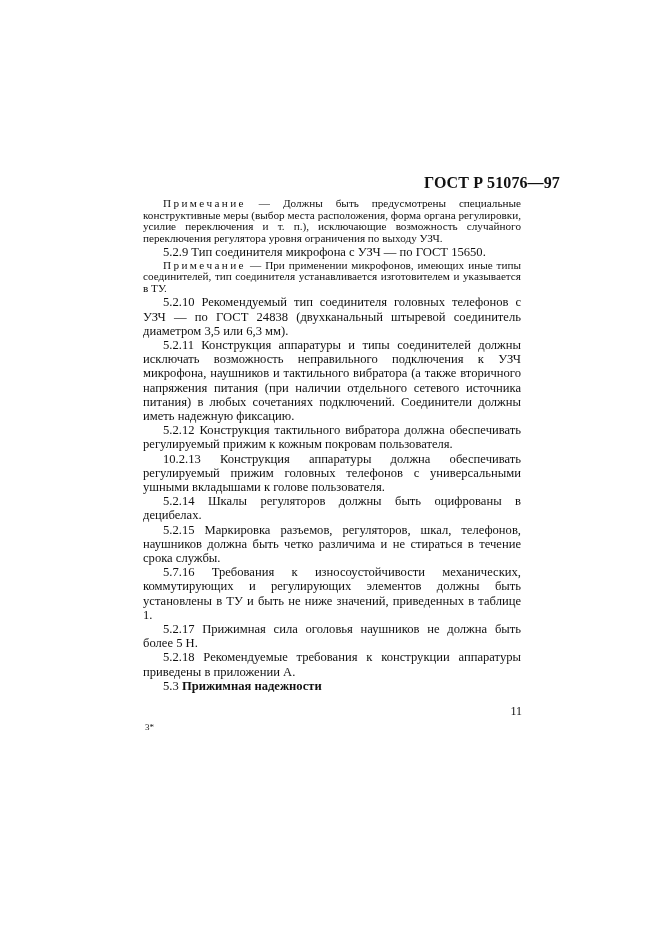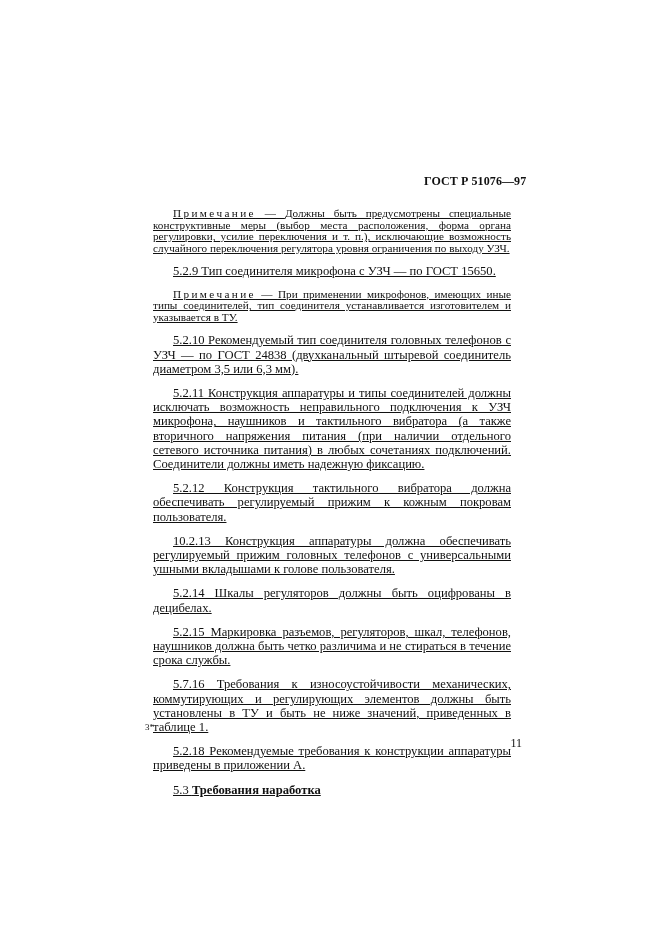--- a/index.html
+++ b/index.html
@@ -4,57 +4,57 @@
 <style>
   html, body { margin: 0; padding: 0; }
   body {
     width: 661px; height: 935px; background: #ffffff;
     position: relative; overflow: hidden;
     font-family: "Liberation Serif", "DejaVu Serif", serif;
     color: #111;
   }
   .page-header {
     position: absolute; left: 424px; top: 174px; width: 98px;
-    text-align: right; font-weight: bold; font-size: 12px; letter-spacing: 0.1px;
+    text-align: right; font-weight: bold; font-size: 16px; letter-spacing: 0.1px;
     white-space: nowrap;
   }
   .content {
     position: absolute; left: 143px; top: 198px; width: 378px;
   }
   .p {
-    text-align: justify; text-indent: 20px; margin: 10px;
+    text-align: justify; text-indent: 20px; margin: 0;
     hyphens: manual;
-    text-decoration: underline;
   }
   .body-p { font-size: 12.6px; line-height: 14.2px; }
   .note-p { font-size: 11.2px; line-height: 11.6px; margin-bottom: 1px; }
   .spaced { letter-spacing: 2.4px; }
   .bold { font-weight: bold; }
   .last-line { text-align-last: left; }
   .footer-left {
     position: absolute; left: 145px; top: 722px; font-size: 9px;
   }
   .footer-right {
-    position: absolute; left: 504px; top: 736px; width: 18px; text-align: right; font-size: 12px;
+    position: absolute; left: 504px; top: 704px; width: 18px; text-align: right; font-size: 12px;
   }
 </style>
 </head>
 <body>
 
 <div class="page-header">ГОСТ  Р 51076—97</div>
 
 <div class="content">
   <p class="p note-p last-line"><span class="spaced">Примечание</span><span> — </span><span>Должны быть предусмотрены специальные конструктивные меры (выбор места расположения, форма органа регулировки, усилие переключения и т. п.), исключающие возможность случайного переключения регулятора уровня ограничения по выходу УЗЧ.</span></p>
   <p class="p body-p last-line">5.2.9 Тип соединителя микрофона с УЗЧ — по ГОСТ 15650.</p>
   <p class="p note-p last-line"><span class="spaced">Примечание</span><span> — </span><span>При применении микрофонов, имеющих иные типы соединителей, тип соединителя устанавливается изготовителем и указывается в ТУ.</span></p>
   <p class="p body-p last-line">5.2.10 Рекомендуемый тип соединителя головных телефонов с УЗЧ — по ГОСТ 24838 (двухканальный штыревой соединитель диаметром 3,5 или 6,3 мм).</p>
   <p class="p body-p last-line">5.2.11 Конструкция аппаратуры и типы соединителей должны исключать возможность неправильного подключения к УЗЧ микрофона, наушников и тактильного вибратора (а также вторичного напряжения питания (при наличии отдельного сетевого источника питания) в любых сочетаниях подключений. Соединители должны иметь надежную фиксацию.</p>
   <p class="p body-p last-line">5.2.12 Конструкция тактильного вибратора должна обеспечивать регулируемый прижим к кожным покровам пользователя.</p>
   <p class="p body-p last-line">10.2.13 Конструкция аппаратуры должна обеспечивать регулируемый прижим головных телефонов с универсальными ушными вкладышами к голове пользователя.</p>
   <p class="p body-p last-line">5.2.14 Шкалы регуляторов должны быть оцифрованы в децибелах.</p>
   <p class="p body-p last-line">5.2.15 Маркировка разъемов, регуляторов, шкал, телефонов, наушников должна быть четко различима и не стираться в течение срока службы.</p>
   <p class="p body-p last-line">5.7.16 Требования к износоустойчивости механических, коммутирующих и регулирующих элементов должны быть установлены в ТУ и быть не ниже значений, приведенных в таблице 1.</p>
+  <p class="p body-p last-line">5.2.17 Прижимная сила оголовья наушников не должна быть более 5 Н.</p>
   <p class="p body-p last-line">5.2.18 Рекомендуемые требования к конструкции аппаратуры приведены в приложении А.</p>
-  <p class="p body-p last-line"><span>5.3 </span><span class="bold">Требования наработка</span></p>
+  <p class="p body-p last-line"><span>5.3 </span><span class="bold">Прижимная надежности</span></p>
 </div>
 
 <div class="footer-left">3*</div>
 <div class="footer-right">11</div>
 
 </body></html>

